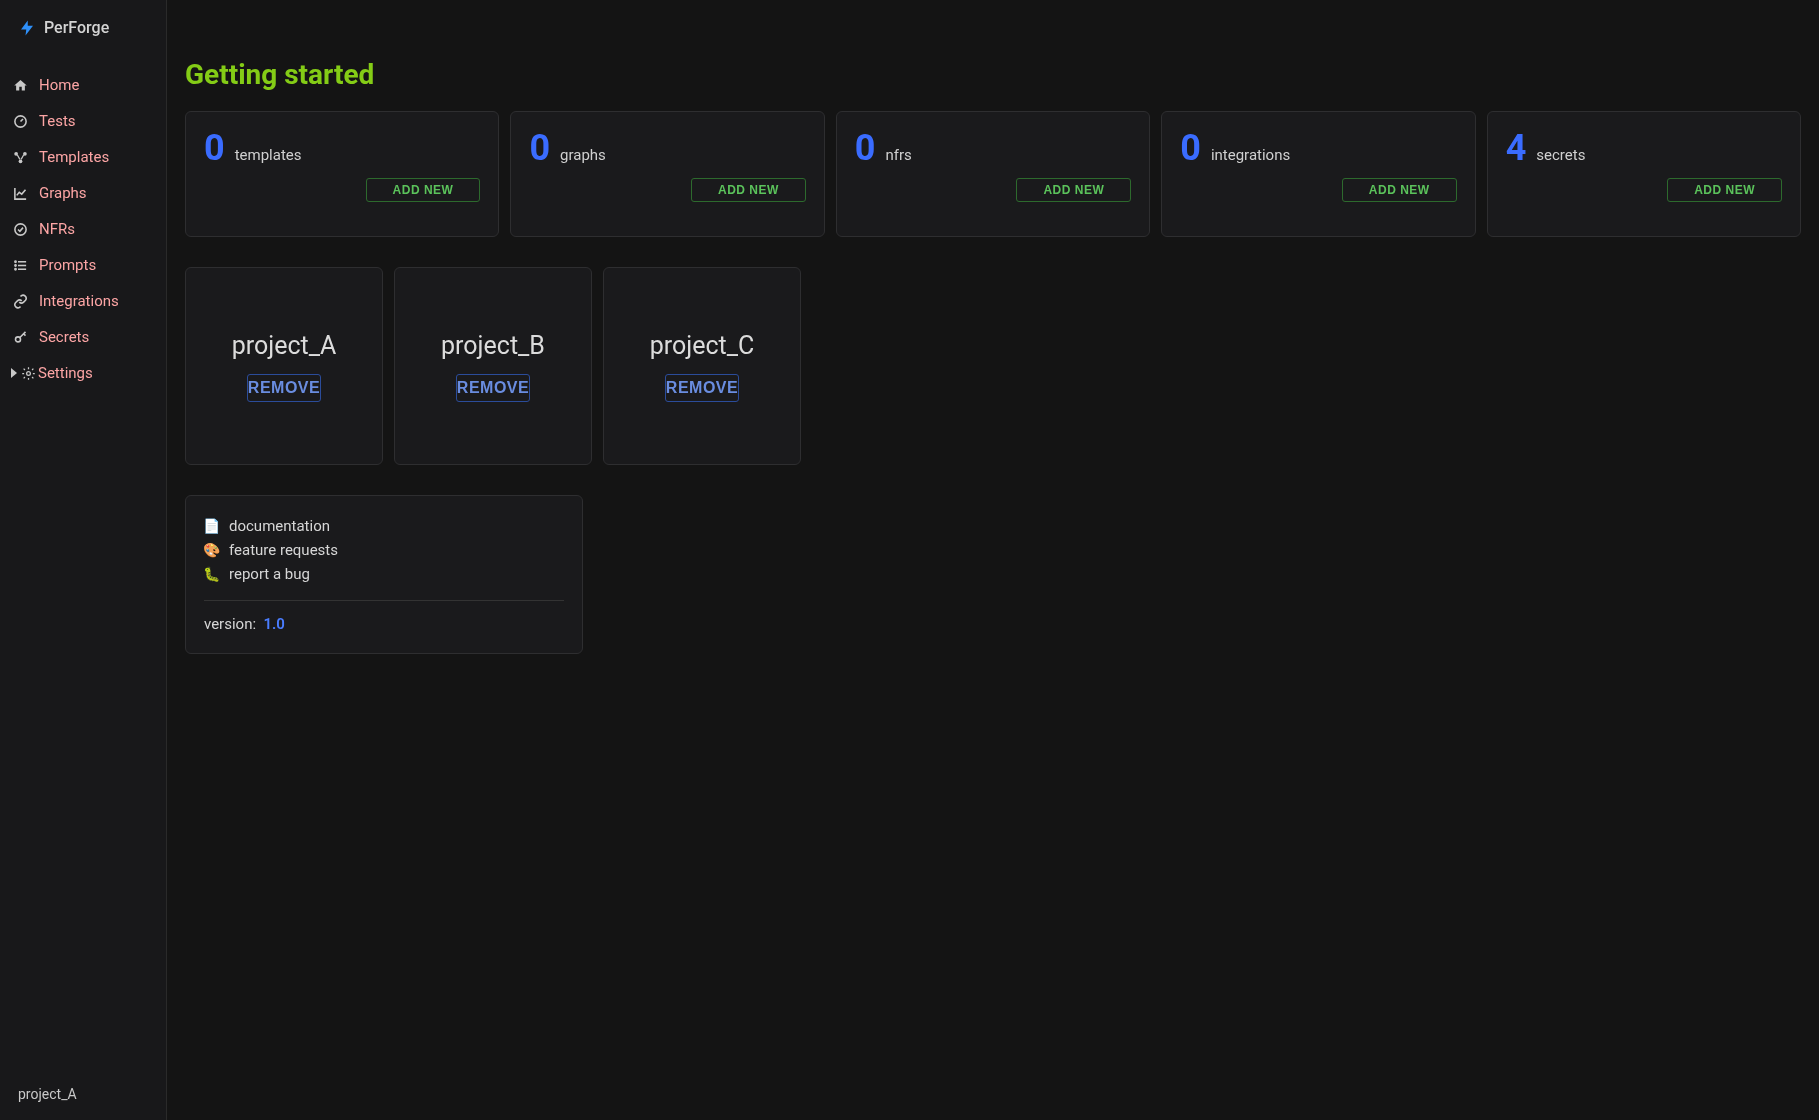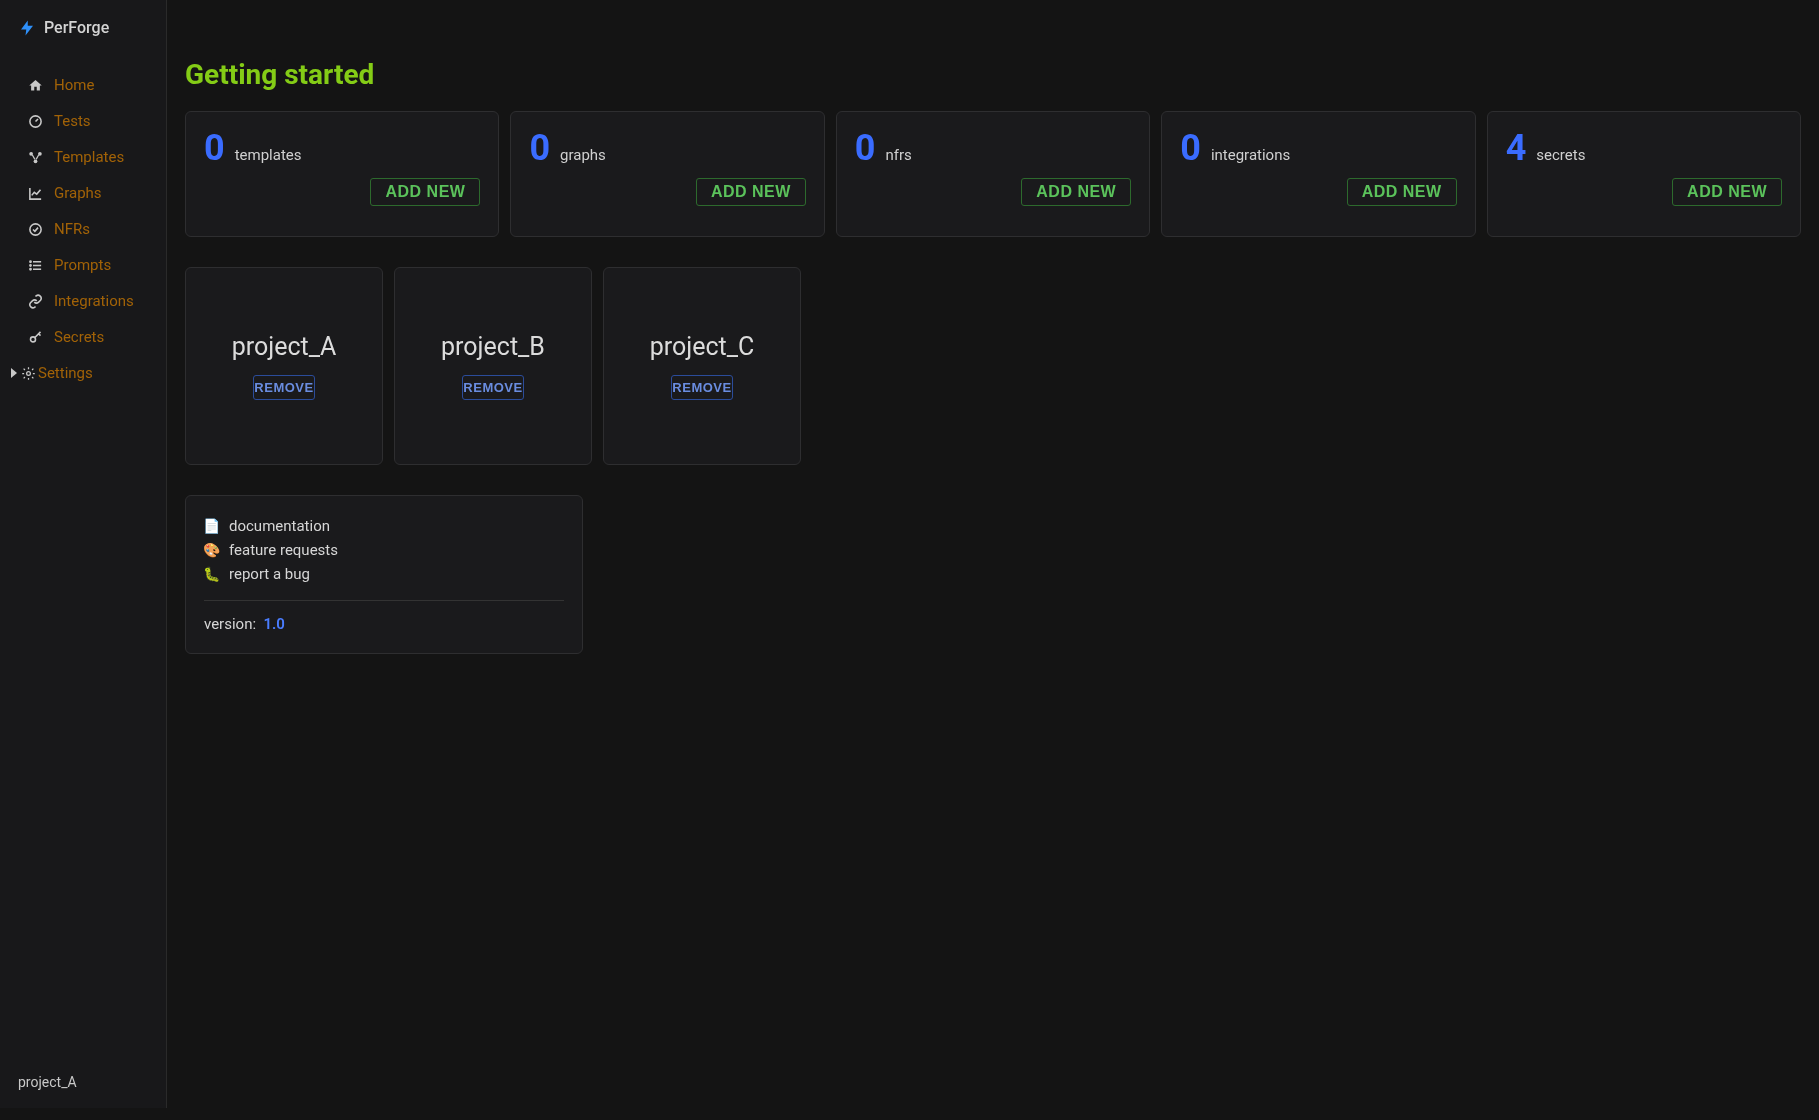--- a/index.html
+++ b/index.html
@@ -17,21 +17,21 @@
     }
     .sidebar {
       width: 167px;
       background-color: #18181a;
       border-right: 1px solid #2a2a2a;
       display: flex;
       flex-direction: column;
       position: fixed;
       top: 0;
       left: 0;
-      bottom: 12px;
+      bottom: 0;
     }
     .brand {
       display: flex;
       align-items: center;
       gap: 8px;
       padding: 18px 18px 20px 18px;
     }
     .brand-icon {
       width: 18px;
       height: 18px;
@@ -45,23 +45,23 @@
       color: #d4d4d4;
     }
     .nav {
       flex: 1;
       padding: 10px 0;
     }
     .nav-item {
       display: flex;
       align-items: center;
       gap: 11px;
-      padding: 9px 27px;
+      padding: 9px 12px;
       font-size: 15px;
-      color: #a16207;
+      color: #fca5a5;
       cursor: pointer;
     }
     .nav-icon {
       width: 16px;
       height: 16px;
       display: flex;
       align-items: center;
       justify-content: center;
       color: #c8c8c8;
     }
@@ -121,24 +121,24 @@
     }
     .stat-action {
       align-self: flex-end;
     }
     .btn-green {
       display: inline-block;
       border: 1px solid #2d6a2d;
       color: #5bc25b;
       background: transparent;
       border-radius: 3px;
-      font-size: 16px;
+      font-size: 12px;
       font-weight: 700;
       letter-spacing: 0.5px;
-      padding: 4px 14px;
+      padding: 4px 26px;
       cursor: pointer;
     }
     .projects-row {
       display: flex;
       gap: 11px;
       margin-bottom: 30px;
     }
     .project-card {
       width: 198px;
       height: 198px;
@@ -156,21 +156,21 @@
       font-size: 25px;
       font-weight: 400;
       color: #dcdcdc;
     }
     .btn-blue {
       display: inline-block;
       border: 1px solid #2b4c9a;
       color: #6a8de0;
       background: transparent;
       border-radius: 3px;
-      font-size: 13px;
+      font-size: 16px;
       font-weight: 700;
       letter-spacing: 0.5px;
       padding: 4px 0;
       cursor: pointer;
     }
     .docs-card {
       width: 398px;
       background-color: #1a1a1c;
       border: 1px solid #2e2e30;
       border-radius: 6px;

